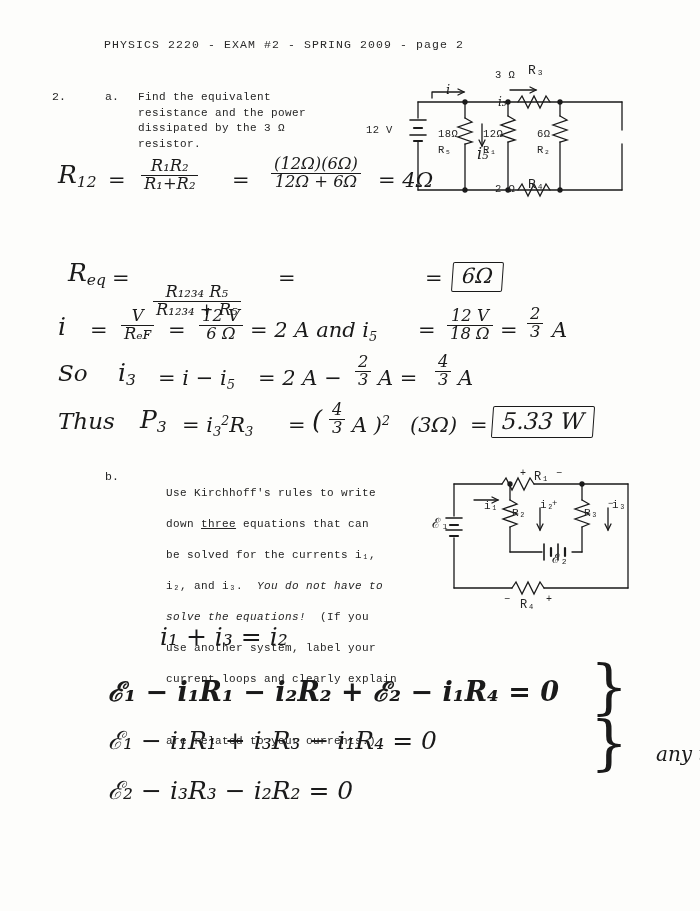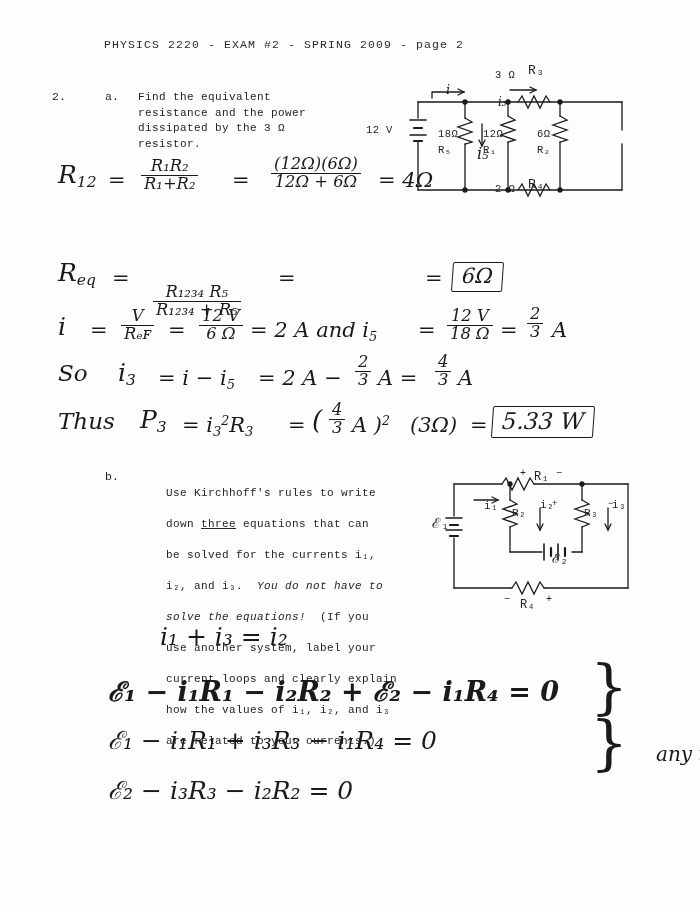--- a/index.html
+++ b/index.html
@@ -184,21 +184,21 @@
   <div class="hand md" style="top:168px; left:232px;">=</div>
   <div class="hand md" style="top:156px; left:268px;">
     <span class="frac">
       <span class="num">(12Ω)(6Ω)</span>
       <span class="den">12Ω + 6Ω</span>
     </span>
   </div>
   <div class="hand md" style="top:168px; left:378px;">= 4Ω</div>
 
 
-  <div class="hand lg" style="top:258px; left:58px;">
+  <div class="hand lg" style="top:258px; left:68px;">
     <span>R</span><span class="sub">eq</span>
   </div>
   <div class="hand md" style="top:266px; left:112px;">=</div>
   <div class="hand md" style="top:254px; left:150px;margin-top:30px;">
     <span class="frac">
       <span class="num">R₁₂₃₄ R₅</span>
       <span class="den">R₁₂₃₄ + R₅</span>
     </span>
   </div>
   <div class="hand md" style="top:266px; left:278px;">=</div>
@@ -290,21 +290,21 @@
 
   <div class="qnum" style="top:470px; left:105px;">b.</div>
   <div class="typed" style="top:470px; left:138px; width:270px;">
     <span>Use Kirchhoff's rules to write</span><br>
     <span>down </span><span class="u">three</span><span> equations that can</span><br>
     <span>be solved for the currents i₁,</span><br>
     <span>i₂, and i₃.  </span><span class="ital">You do not have to</span><br>
     <span class="ital">solve the equations!</span><span>  (If you</span><br>
     <span>use another system, label your</span><br>
     <span>current loops and clearly explain</span><br>
-    <span>how the values of i₁, i₂, and i₃</span><br>
+    <br>
     <span>are related to your currents.)</span>
   </div>
 
   <div class="circuit" style="top:466px; left:432px;">
     <svg width="230" height="140" viewBox="0 0 230 140" xmlns="http://www.w3.org/2000/svg">
       <g stroke="#1a1a1a" stroke-width="1.3" fill="none" stroke-linecap="round">
 
         <path d="M22 18 L70 18"></path>
         <path d="M70 18 l4 -6 l6 12 l6 -12 l6 12 l6 -12 l4 6"></path>
         <path d="M102 18 L196 18"></path>

